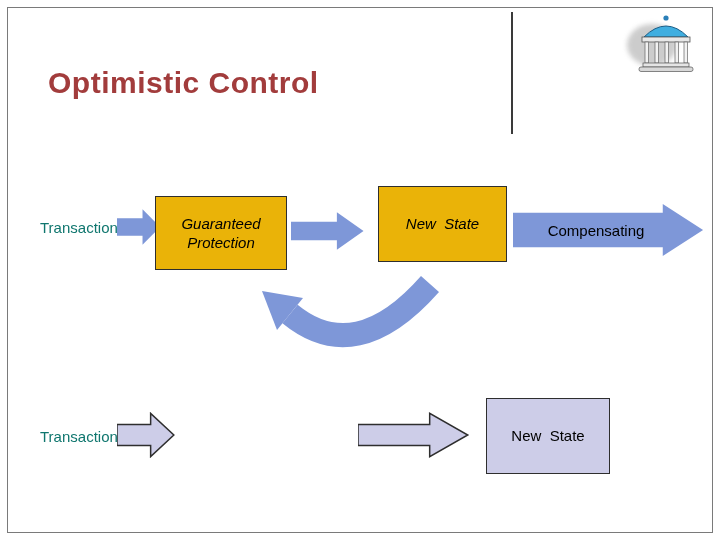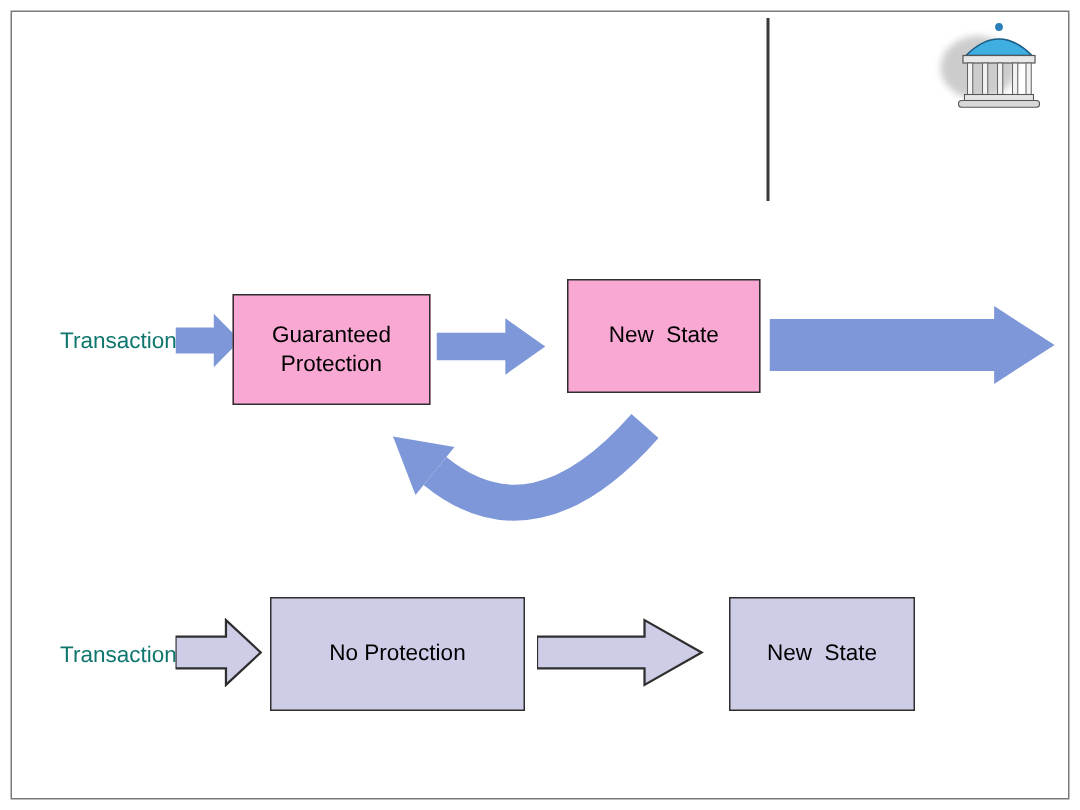--- a/index.html
+++ b/index.html
@@ -13,36 +13,37 @@
     color:#A23C3C;letter-spacing:0.5px;
   }
   .vline{position:absolute;left:511px;top:12px;width:2px;height:122px;background:#3a3a3a;}
   .logo{position:absolute;left:622px;top:13px;width:82px;height:64px;}
   .label{position:absolute;font-size:15px;color:#0f766e;}
   .box{
     position:absolute;display:flex;align-items:center;justify-content:center;
     text-align:center;font-size:15px;color:#000;border:1px solid #2e2e2e;
     white-space:pre-wrap;line-height:1.3;
   }
-  .box.blue{background:#f9a8d4;}
+  .box.blue{background:#eab308;font-style:italic;}
   .box.lav{background:#CDCDE8;}
   .arrow-svg{position:absolute;}
   .comp{
     position:absolute;left:513px;top:203px;width:192px;height:54px;
     display:flex;align-items:center;justify-content:center;font-size:15px;color:#000;
   }
   .comp svg{position:absolute;left:0;top:0;width:100%;height:100%;}
   .comp span{position:relative;padding-right:26px;}
 </style>
 </head>
 <body>
 
 <div class="slide">
   <div class="frame"></div>
 
+  <div class="title">Optimistic Control</div>
 
   <div class="vline"></div>
 
   <svg class="logo" viewBox="0 0 82 64">
     <defs>
         <filter id="blur1" x="-30%" y="-30%" width="160%" height="160%">
           <feGaussianBlur stdDeviation="2.6"></feGaussianBlur>
         </filter>
       </defs>
     <ellipse cx="30" cy="32" rx="25" ry="21" fill="#9a9a9a" opacity="0.5" filter="url(#blur1)"></ellipse>
@@ -70,33 +71,33 @@
   <svg class="arrow-svg" style="left:291px;top:211px;width:74px;height:40px;" viewBox="0 0 100 100" preserveAspectRatio="none">
     <polygon points="0,27 62,27 62,3 98,50 62,97 62,73 0,73" fill="#7E97D8"></polygon>
   </svg>
 
   <div class="box blue" style="left:378px;top:186px;width:127px;height:74px;">New  State</div>
 
   <div class="comp">
     <svg viewBox="0 0 100 100" preserveAspectRatio="none">
       <polygon points="0,18 78,18 78,2 99,50 78,98 78,82 0,82" fill="#7E97D8"></polygon>
     </svg>
+    <span>Compensating</span>
   </div>
 
   <svg class="arrow-svg" style="left:218px;top:268px;width:225px;height:88px;" viewBox="0 0 225 88">
     <path d="M 212 16 Q 138 100 72 46" fill="none" stroke="#7E97D8" stroke-width="24"></path>
     <polygon points="85,30 59,62 44,23" fill="#7E97D8"></polygon>
   </svg>
 
   <div class="label" style="left:40px;top:428px;">Transaction</div>
 
   <svg class="arrow-svg" style="left:117px;top:412px;width:58px;height:46px;" viewBox="0 0 100 100" preserveAspectRatio="none">
     <polygon points="0,27 58,27 58,3 98,50 58,97 58,73 0,73" fill="#CDCDE8" stroke="#2e2e2e" stroke-width="1.5" vector-effect="non-scaling-stroke"></polygon>
   </svg>
 
-  <div class="box lav" style="left:180px;top:398px;width:168px;height:74px;">No Protection</div>
 
   <svg class="arrow-svg" style="left:358px;top:412px;width:112px;height:46px;" viewBox="0 0 100 100" preserveAspectRatio="none">
     <polygon points="0,27 64,27 64,3 98,50 64,97 64,73 0,73" fill="#CDCDE8" stroke="#2e2e2e" stroke-width="1.5" vector-effect="non-scaling-stroke"></polygon>
   </svg>
 
   <div class="box lav" style="left:486px;top:398px;width:122px;height:74px;">New  State</div>
 </div>
 
 </body></html>

